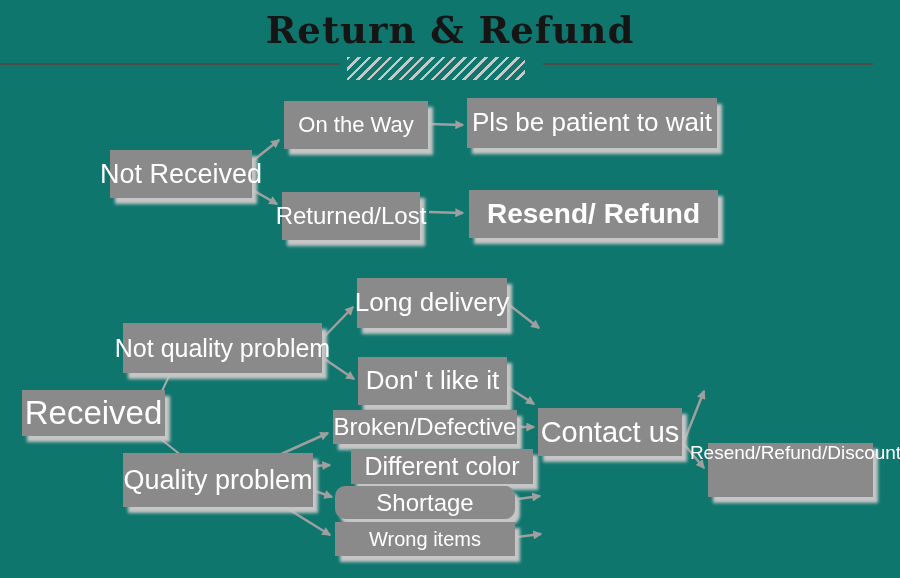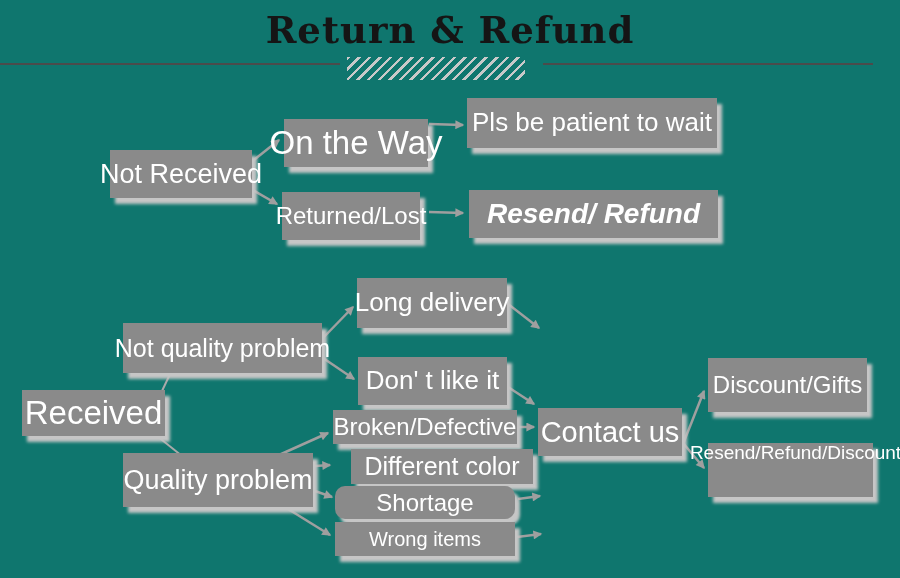--- a/index.html
+++ b/index.html
@@ -71,34 +71,33 @@
     <line class="wire" x1="288" y1="509" x2="330" y2="535" marker-end="url(#arr)"></line>
     <line class="wire" x1="519" y1="427" x2="534" y2="427" marker-end="url(#arr)"></line>
     <line class="wire" x1="517" y1="465" x2="535" y2="464" marker-end="url(#arr)"></line>
     <line class="wire" x1="518" y1="499" x2="540" y2="496" marker-end="url(#arr)"></line>
     <line class="wire" x1="517" y1="537" x2="541" y2="534" marker-end="url(#arr)"></line>
     <line class="wire" x1="683" y1="444" x2="704" y2="391" marker-end="url(#arr)"></line>
     <line class="wire" x1="683" y1="443" x2="704" y2="468" marker-end="url(#arr)"></line>
   </svg>
 
   <div class="node" style="left:110px;top:150px;width:142px;height:48px;font-size:27px;">Not Received</div>
-  <div class="node" style="left:284px;top:101px;width:144px;height:48px;font-size:33px;margin-top:18px;">On the Way</div>
+  <div class="node" style="left:284px;top:101px;width:144px;height:48px;font-size:22px;">On the Way</div>
   <div class="node" style="left:467px;top:98px;width:250px;height:50px;font-size:26px;">Pls be patient to wait</div>
   <div class="node" style="left:282px;top:192px;width:138px;height:48px;font-size:24px;">Returned/Lost</div>
-  <div class="node" style="left:469px;top:190px;width:249px;height:48px;font-size:28px;font-weight:600;font-style:italic;">Resend/ Refund</div>
+  <div class="node" style="left:469px;top:190px;width:249px;height:48px;font-size:28px;font-weight:600;">Resend/ Refund</div>
 
   <div class="node" style="left:22px;top:390px;width:143px;height:46px;font-size:33px;">Received</div>
   <div class="node" style="left:123px;top:323px;width:199px;height:50px;font-size:25px;">Not quality problem</div>
   <div class="node" style="left:357px;top:278px;width:150px;height:50px;font-size:26px;">Long delivery</div>
   <div class="node" style="left:358px;top:357px;width:149px;height:48px;font-size:26px;">Don' t like it</div>
   <div class="node" style="left:123px;top:453px;width:190px;height:54px;font-size:27px;">Quality problem</div>
   <div class="node" style="left:333px;top:410px;width:184px;height:34px;font-size:24px;">Broken/Defective</div>
   <div class="node" style="left:351px;top:449px;width:182px;height:35px;font-size:25px;">Different color</div>
   <div class="node" style="left:335px;top:486px;width:180px;height:33px;font-size:24px;border-radius:10px;">Shortage</div>
   <div class="node" style="left:335px;top:522px;width:180px;height:34px;font-size:20px;">Wrong items</div>
   <div class="node" style="left:538px;top:408px;width:144px;height:48px;font-size:29px;">Contact us</div>
-  <div class="node" style="left:708px;top:358px;width:159px;height:54px;font-size:24px;">Discount/Gifts</div>
   <div class="node multiline" style="left:708px;top:443px;width:155px;height:54px;font-size:19px;">
     <span>Resend/Refund/</span>
     <span>Discount</span>
   </div>
 
 </div>
 
 </body></html>

